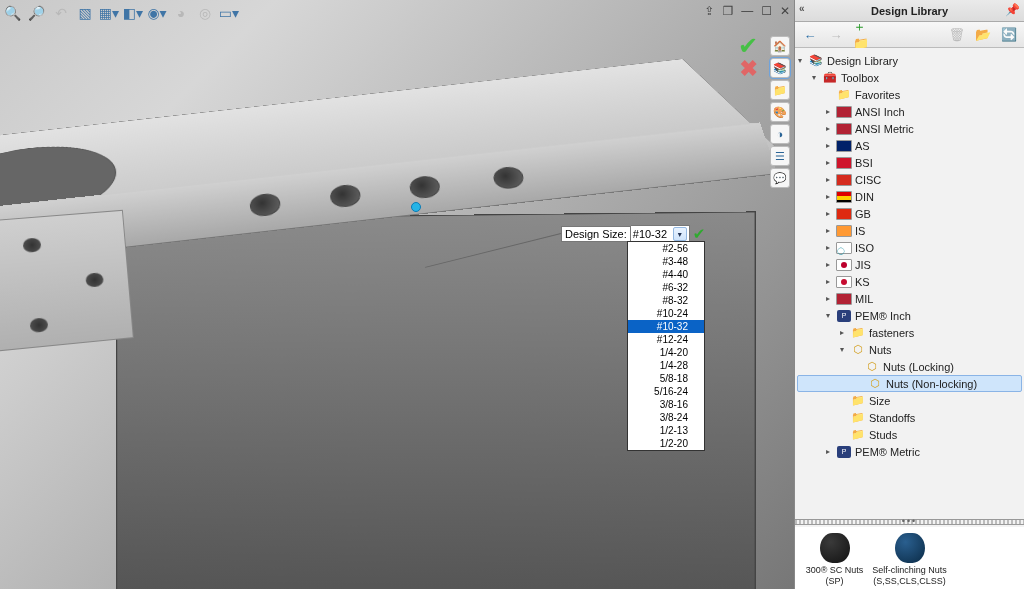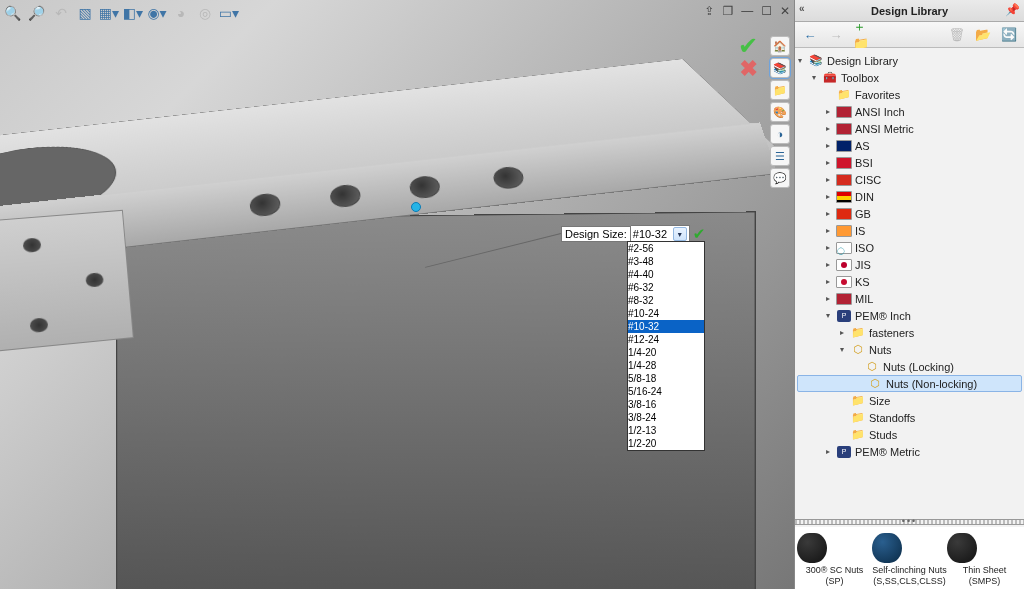--- a/index.html
+++ b/index.html
@@ -45,42 +45,42 @@
   
   .popup { position:absolute; left:561px; top:225px; display:flex; align-items:center; gap:0; font-size:11px; }
   .popup .lead { position:absolute; left:-140px; top:8px; width:140px; height:1px; background:#666; transform:rotate(-14deg); transform-origin:right center;}
   .popup .knob { position:absolute; left:-150px; top:-23px; width:10px;height:10px;border-radius:50%;background:#25b4e6;border:1px solid #0a7bb5;}
   .popup .label { background:#fff; border:1px solid #777; padding:1px 3px; }
   .popup .select { background:#fff; border:1px solid #777; border-left:none; padding:1px 2px; display:flex; align-items:center; }
   .popup .select .val{min-width:40px;}
   .popup .select .chev{width:14px;height:14px;border:1px solid #93b7e0;background:linear-gradient(#e9f3ff,#cfe4fb);border-radius:2px;display:flex;align-items:center;justify-content:center;font-size:8px;color:#235;}
   .popup .ok { color:#2faa2f; font-size:15px; margin-left:3px; }
   .dropdown { position:absolute; left:627px; top:241px; width:78px; background:#fff; border:1px solid #333; font-size:10px; line-height:13px; }
-  .dropdown div { padding:0 0; white-space:nowrap; }
+  .dropdown div { padding:0 16px; white-space:nowrap;text-align:right; }
   .dropdown .sel { background:#0a63c6; color:#fff; }
   
   .panel { width: 230px; background:#f2f2f2; border-left:1px solid #888; display:flex; flex-direction:column; font-size:11px; color:#222;}
   .panel-header { position:relative; height:22px; background:linear-gradient(#eaeaea,#dcdcdc); border-bottom:1px solid #aaa; display:flex;align-items:center;justify-content:center;font-weight:bold;}
   .panel-header .pin{position:absolute;right:4px;top:3px;font-size:12px;color:#555;}
   .panel-header .collapse{position:absolute;left:4px;top:3px;font-size:10px;color:#555;}
   .panel-tools { height:26px; background:linear-gradient(#f7f7f7,#e6e6e6); border-bottom:1px solid #bbb; display:flex;align-items:center;gap:8px;padding:0 6px;}
   .panel-tools .tbtn{width:18px;height:18px;display:flex;align-items:center;justify-content:center;font-size:13px;color:#2a6ea6;}
   .panel-tools .tbtn.dis{color:#bbb;}
   .panel-tools .spacer{flex:1;}
   .tree { flex:1; overflow:auto; padding:4px 0; background:#f2f2f2; }
   .tree-row { display:flex;align-items:center;gap:3px;height:17px;padding-right:4px;white-space:nowrap;}
   .tree-row .caret{width:10px;text-align:center;font-size:8px;color:#555;}
   .tree-row .ico{width:16px;height:14px;display:flex;align-items:center;justify-content:center;font-size:11px;}
   .tree-row .flag{width:18px;height:12px;border:1px solid #999;border-radius:1px;}
   .tree-row.selected{background:#cfe5fb;border:1px solid #8ab4e6;border-radius:2px;margin:0 2px;}
   .ind1{padding-left:14px;} .ind2{padding-left:28px;} .ind3{padding-left:42px;} .ind4{padding-left:56px;}
   .divider{height:6px;background:repeating-linear-gradient(90deg,#bbb 0 2px,transparent 2px 4px);margin:2px 0;border-top:1px solid #999;border-bottom:1px solid #999; position:relative;}
   .divider::after{content:"•••";position:absolute;left:50%;top:-4px;transform:translateX(-50%);font-size:9px;color:#666;letter-spacing:2px;}
   .thumbs{background:#fff;padding:6px 2px 2px; display:grid; grid-template-columns:repeat(3,1fr); row-gap:10px;}
-  .thumb{display:flex;flex-direction:column;gap:2px;}
+  .thumb{display:flex;flex-direction:column;align-items:center;gap:2px;}
   .thumb .shape{width:30px;height:30px;border-radius:50% / 60%;background:radial-gradient(circle at 35% 30%,#3a3a3a,#111);}
   .thumb .shape.blue{background:radial-gradient(circle at 35% 30%,#2a5f8f,#0a2a45);}
   .thumb .cap{font-size:9px;text-align:center;line-height:11px;color:#222;}
 </style>
 </head>
 <body>
 
 <div class="viewport">
   <div class="top-toolstrip">
     <span class="tool">🔍</span>
@@ -337,18 +337,14 @@
   <div class="divider"></div>
   <div class="thumbs" id="thumbs">
       <div class="thumb">
         <div class="shape"></div>
         <div class="cap">300® SC Nuts (SP)</div>
       </div>
       <div class="thumb">
         <div class="shape blue"></div>
         <div class="cap">Self-clinching Nuts (S,SS,CLS,CLSS)</div>
       </div>
-      <div class="thumb">
-        <div class="shape"></div>
-        <div class="cap">Thin Sheet (SMPS)</div>
-      </div>
     </div>
 </div>
 
 </body></html>

